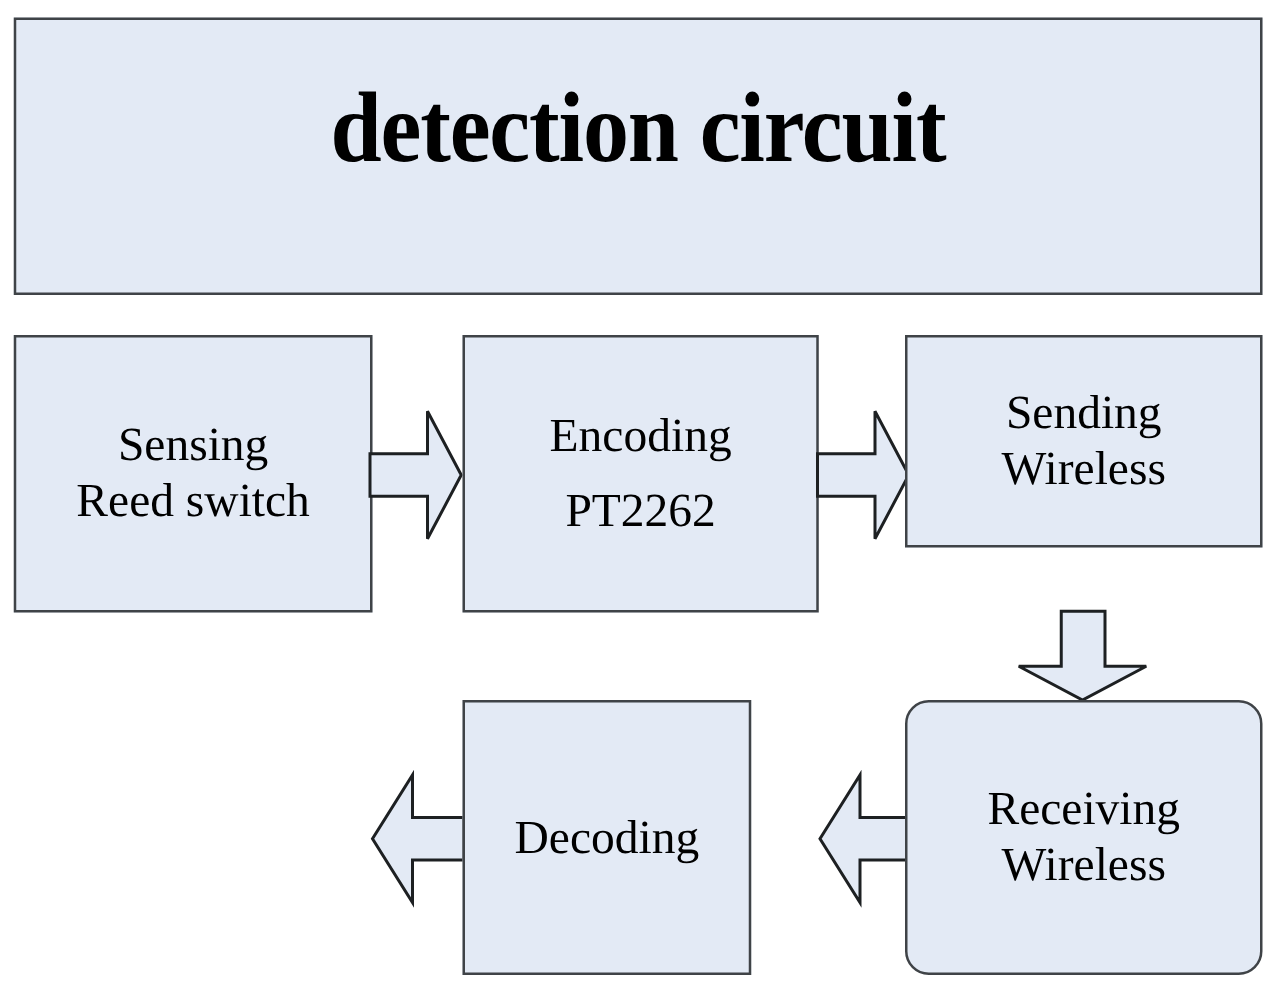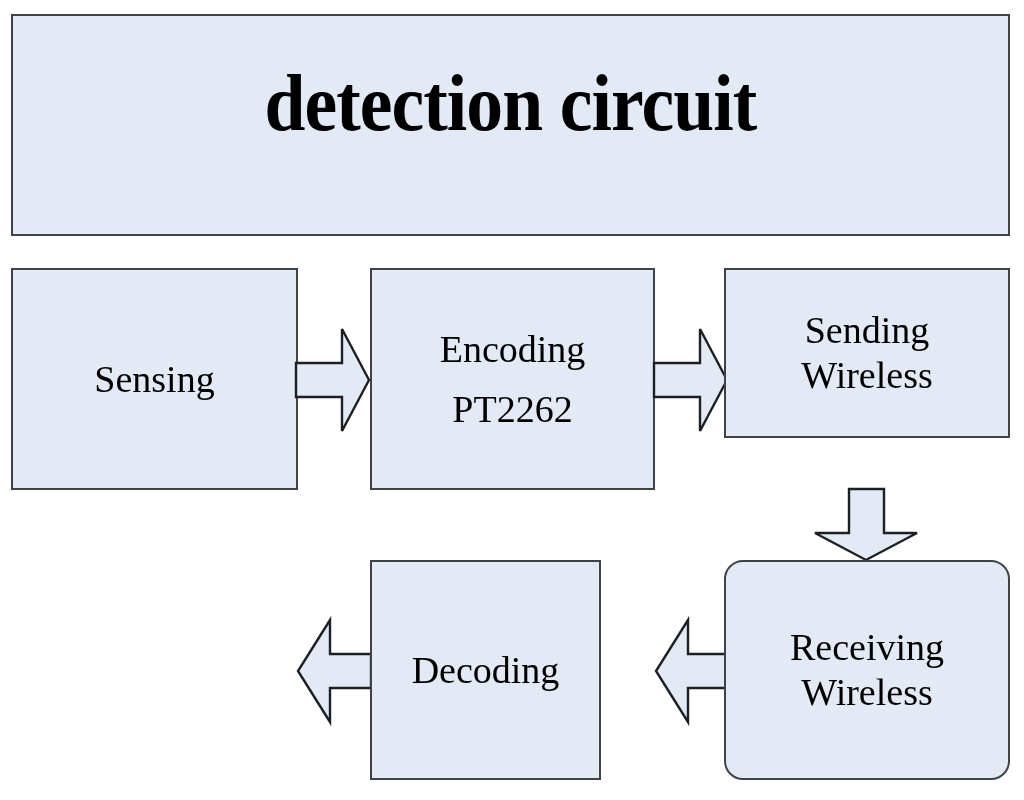--- a/index.html
+++ b/index.html
@@ -94,20 +94,21 @@
 <body>
 
 <div id="diagram">
 
   <div class="box title-box">
     <span class="title-text">detection circuit</span>
   </div>
 
   <div class="box proc box-sensing">
     <span class="line">Sensing</span>
+    <span class="line">Reed switch</span>
   </div>
 
   <svg class="arrow-svg arr-h1" width="74" height="108" viewBox="0 0 74 108">
     <polygon class="arrow-shape" points="0,37 46,37 46,3 73,54 46,105 46,71 0,71"></polygon>
   </svg>
 
   <div class="box proc box-encoding">
     <span class="line">Encoding</span>
     <span class="line">PT2262</span>
   </div>

